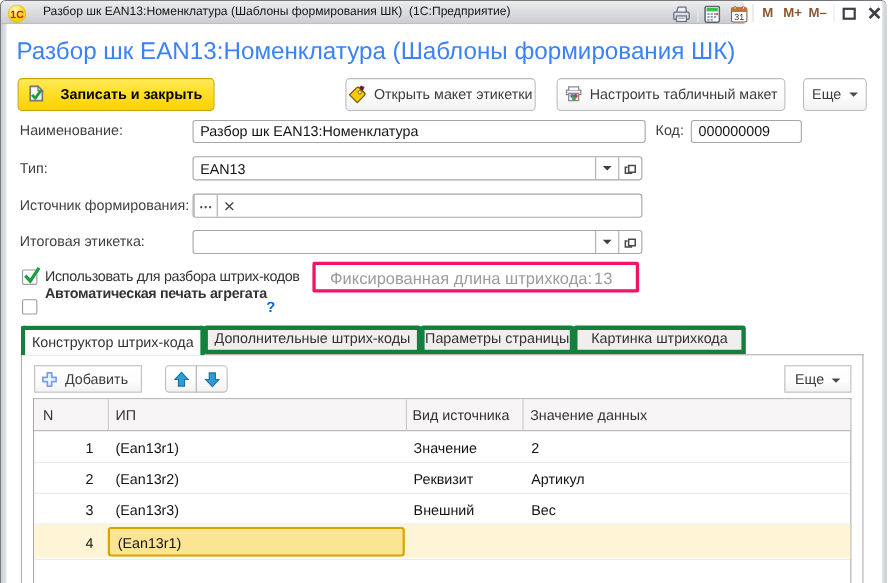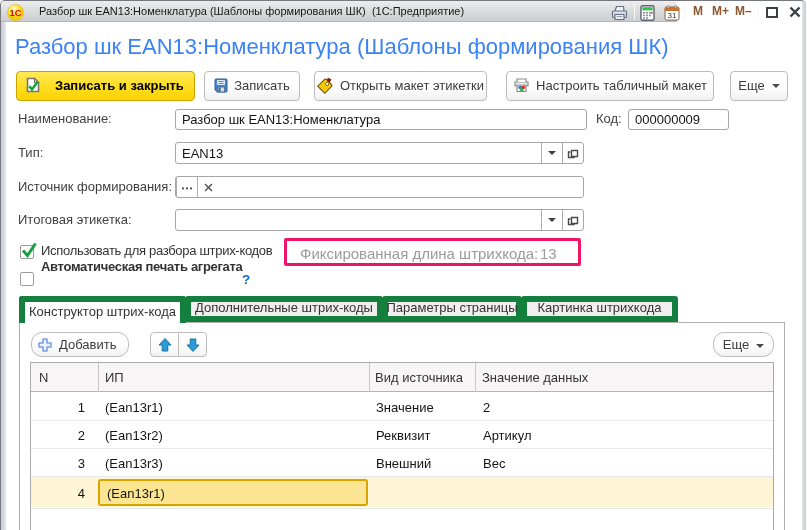--- a/index.html
+++ b/index.html
@@ -51,29 +51,29 @@
 
 
 .cb { position:absolute; width:14px; height:14px; border:1px solid #9c9c9c; border-radius:2px; background:#fff; }
 .cbtext { position:absolute; font-size:13px; letter-spacing:-0.3px; color:#333; white-space:nowrap;}
 
 #magenta { position:absolute; left:284px; top:238px; width:297px; height:28px;
   border:3px solid #ee1566; border-radius:2px; background:#fff;}
 .graytxt { position:absolute; font-size:15px; color:#9b9b9b; white-space:nowrap; }
 
 
-.tab { position:absolute; top:296px; height:26px; background:#f0eeee; border:6px solid #15803d;
+.tab { position:absolute; top:296px; height:26px; background:#f0eeee; border:4px solid #15803d;
   border-radius:3px 3px 0 0; font-size:13px; color:#333; display:flex; align-items:center; justify-content:center; white-space:nowrap; padding-bottom:3px;}
 #tab1 { background:#fff; height:27px; border-bottom:none; z-index:3;}
 #tabline { position:absolute; left:19px; top:322px; width:766px; height:1px; background:#b3aeae; }
 #panel-l { position:absolute; left:19px; top:322px; width:1px; height:208px; background:#b3aeae; }
 #panel-r { position:absolute; left:784px; top:322px; width:1px; height:208px; background:#b3aeae; }
 
 
-.tbtn { position:absolute; top:332px; height:25px; border:1px solid #bcbcbc; border-radius:11px;
+.tbtn { position:absolute; top:332px; height:25px; border:1px solid #bcbcbc; border-radius:0;
   background:linear-gradient(#ffffff,#fdfdfd 55%,#f2f2f2); color:#3c3c3c; font-size:13px;
   display:flex; align-items:center; justify-content:center;}
 
 
 #tbl { position:absolute; left:30px; top:362px; width:744px; height:168px; border:1px solid #aaaaaa; border-bottom:none; background:#fff;}
 #thead { position:absolute; left:0; top:0; width:742px; height:29px; background:#f7f5f5; border-bottom:1px solid #b7b2b2;}
 .hsep { position:absolute; top:0; width:1px; height:29px; background:#ccc8c8; }
 .htxt { position:absolute; top:7px; font-size:13px; color:#333; }
 .row { position:absolute; left:0; width:742px; font-size:13px; color:#141414;}
 .rsep { position:absolute; left:0; width:742px; height:1px; background:#e9e9e9;}
@@ -141,29 +141,20 @@
 </div>
 
 <div id="headline">Разбор шк EAN13:Номенклатура (Шаблоны формирования ШК)</div>
 
 <div class="btn" id="btn-save-close">
   <svg width="14" height="16" viewBox="0 0 14 16">
     <path d="M1.5 1.5 h7 l4 4 v9 h-11 z" fill="#fff" stroke="#777" stroke-width="1.6"></path>
     <path d="M8.5 1.5 l4 4 h-4 z" fill="#f7f3c0" stroke="#777" stroke-width="1.2"></path>
     <path d="M3.2 9.2 L6 12.4 L11.6 4.8" fill="none" stroke="#17a33c" stroke-width="2.6"></path>
   </svg>Записать и закрыть</div>
-<div class="btn" style="left:204px; width:96px;">
-  <svg width="14" height="15" viewBox="0 0 14 15">
-    <path d="M1 2 q0-1 1-1 h10 q1 0 1 1 v11 q0 1-1 1 H3.2 L1 11.8 z" fill="#4d87c7" stroke="#2c5f94" stroke-width="1"></path>
-    <rect x="3.2" y="2.2" width="7.6" height="4.6" fill="#fff"></rect>
-    <rect x="4.3" y="3.1" width="5.4" height="1" fill="#4d87c7"></rect>
-    <rect x="4.3" y="4.9" width="5.4" height="1" fill="#4d87c7"></rect>
-    <path d="M3.4 14 v-5 h7.2 v5 z" fill="#ddd9cc" stroke="#2c5f94" stroke-width="0.8"></path>
-    <rect x="4.4" y="9.6" width="2.2" height="4.2" fill="#2f6aa6"></rect>
-  </svg>Записать</div>
 <div class="btn" style="left:314px; width:173px;">
   <svg width="17" height="17" viewBox="0 0 17 17">
     <g transform="rotate(45 8.5 8.5)">
       <path d="M3.5 5.5 q0-2 2-2 h6 q2 0 2 2 v9 h-10 z" fill="#f8c804" stroke="#6b5500" stroke-width="1.1"></path>
       <circle cx="8.5" cy="6.2" r="1.6" fill="#fff" stroke="#6b5500" stroke-width="0.8"></circle>
     </g>
     <path d="M10.8 0.8 l3.6 1.4 -1.6 3.4 -3-1.8 z" fill="#7a1420"></path>
         <path d="M12.2 2.2 l1.4 0.6" stroke="#a03040" stroke-width="0.6"></path>
   </svg>Открыть макет этикетки</div>
 <div class="btn" style="left:506px; width:208px;">

